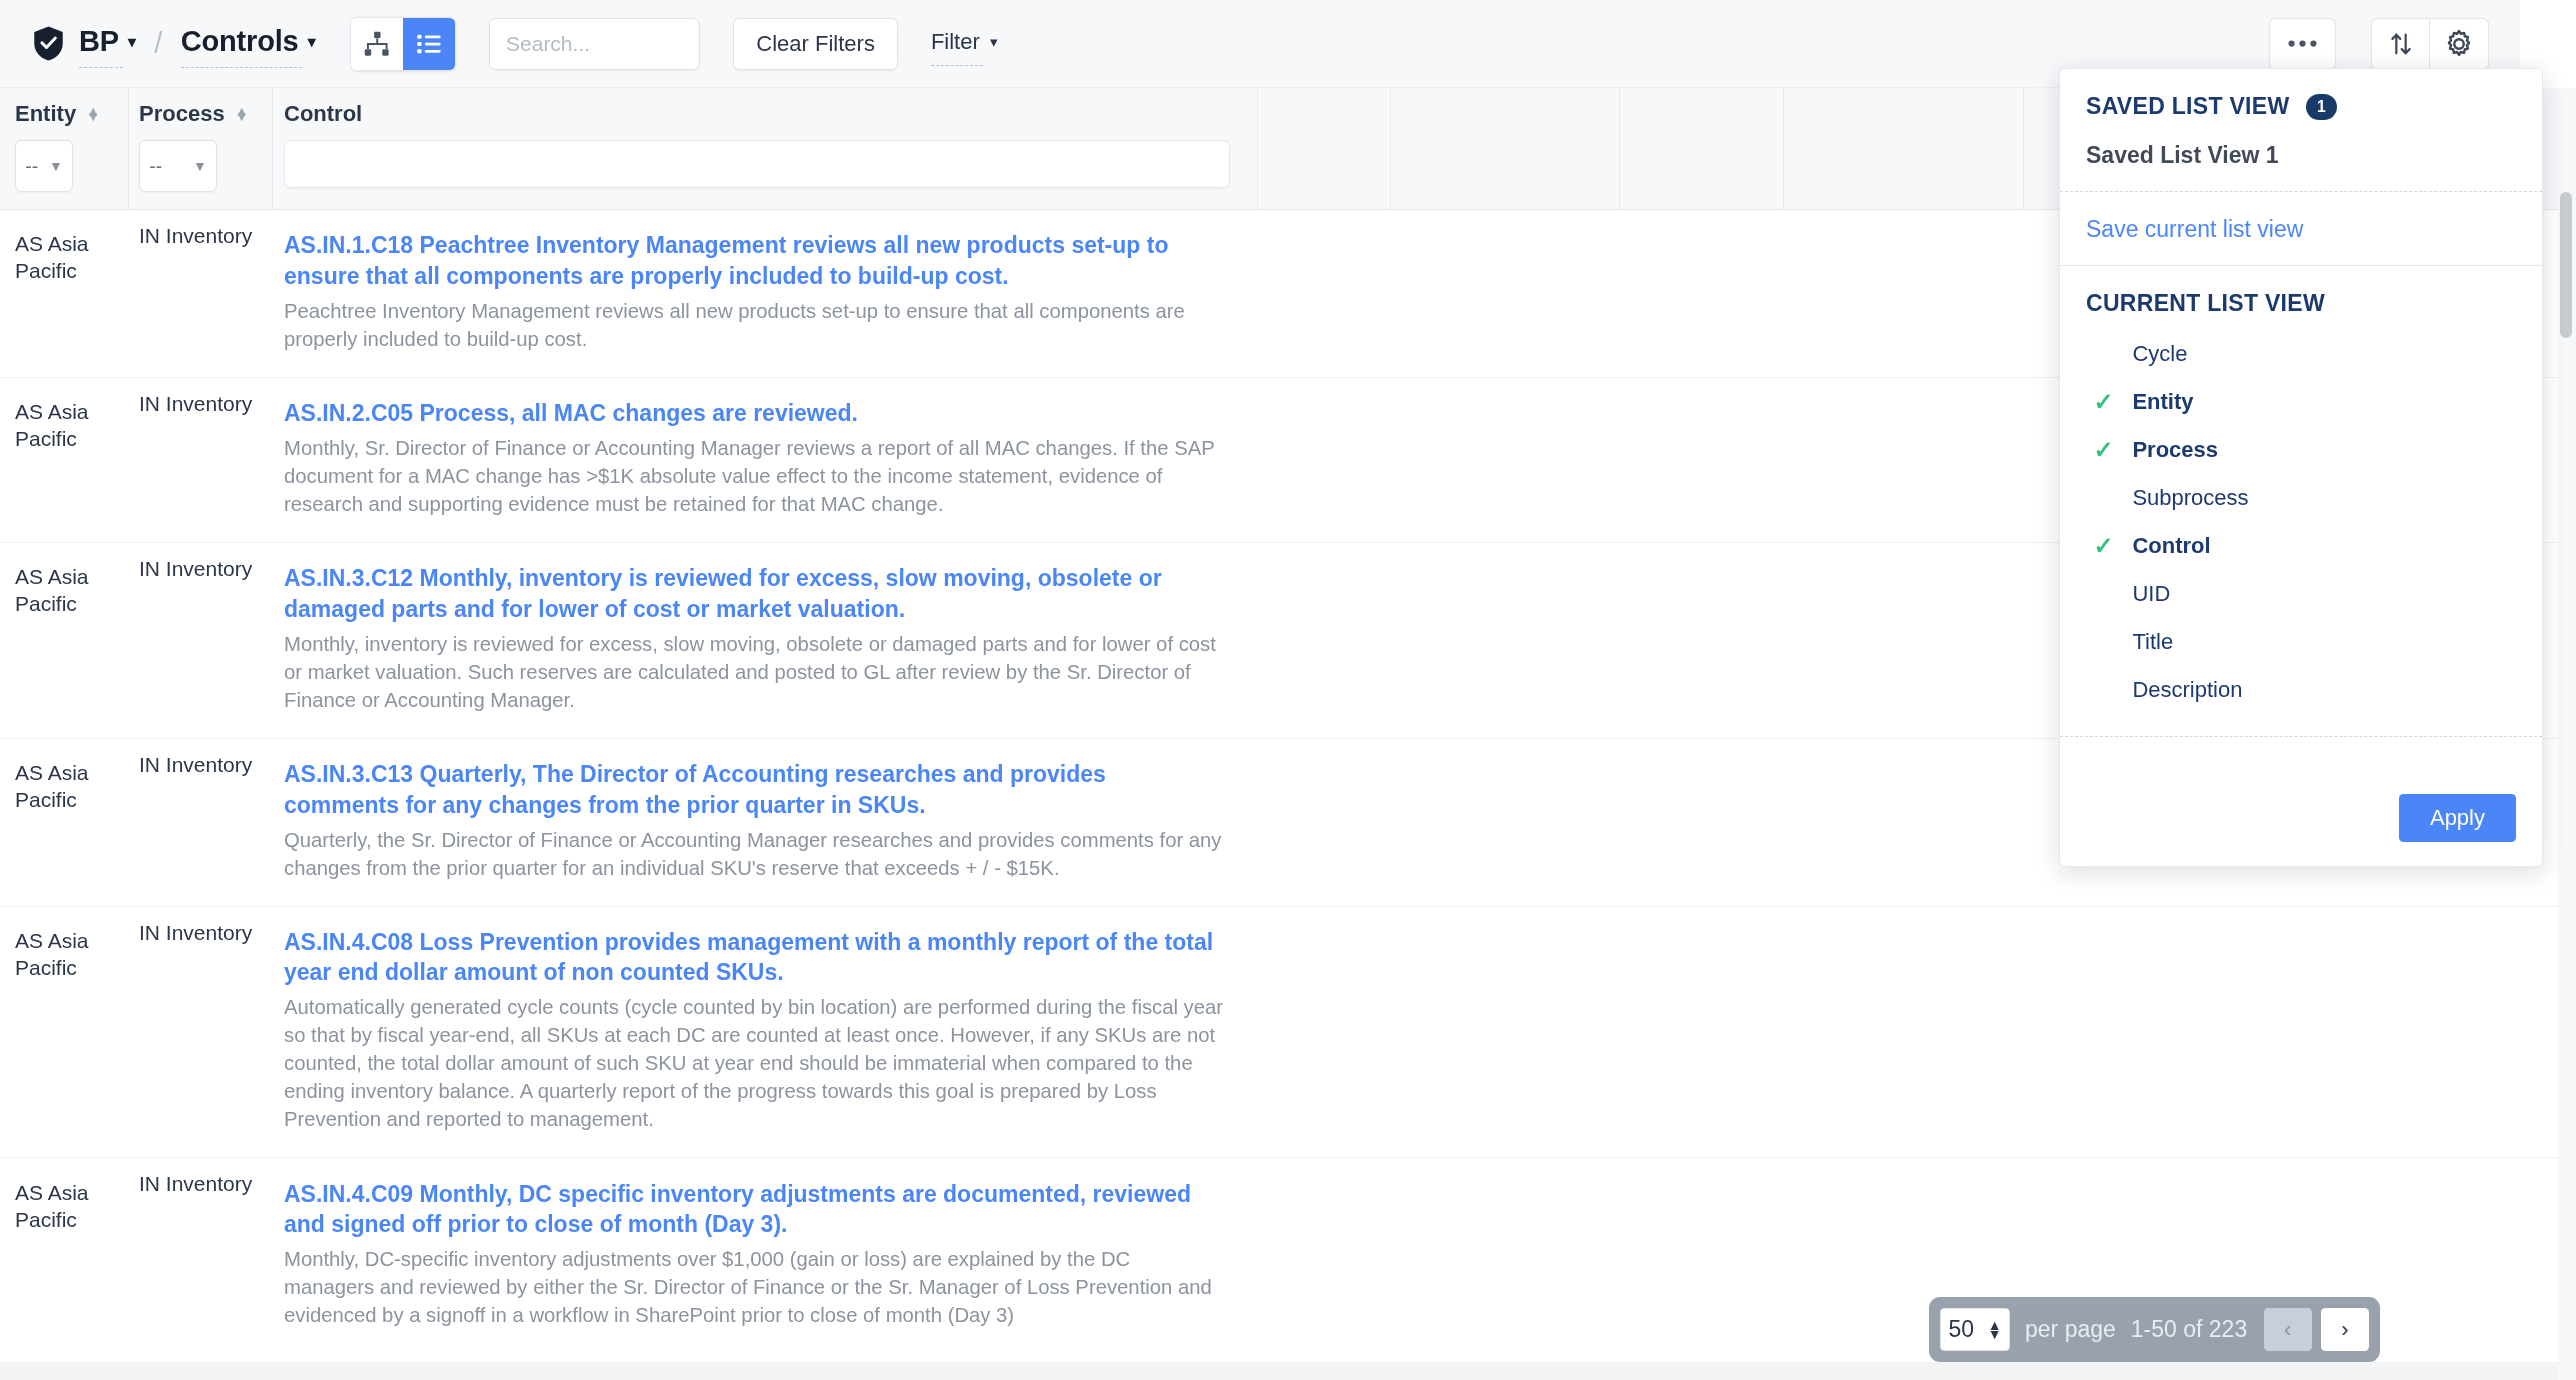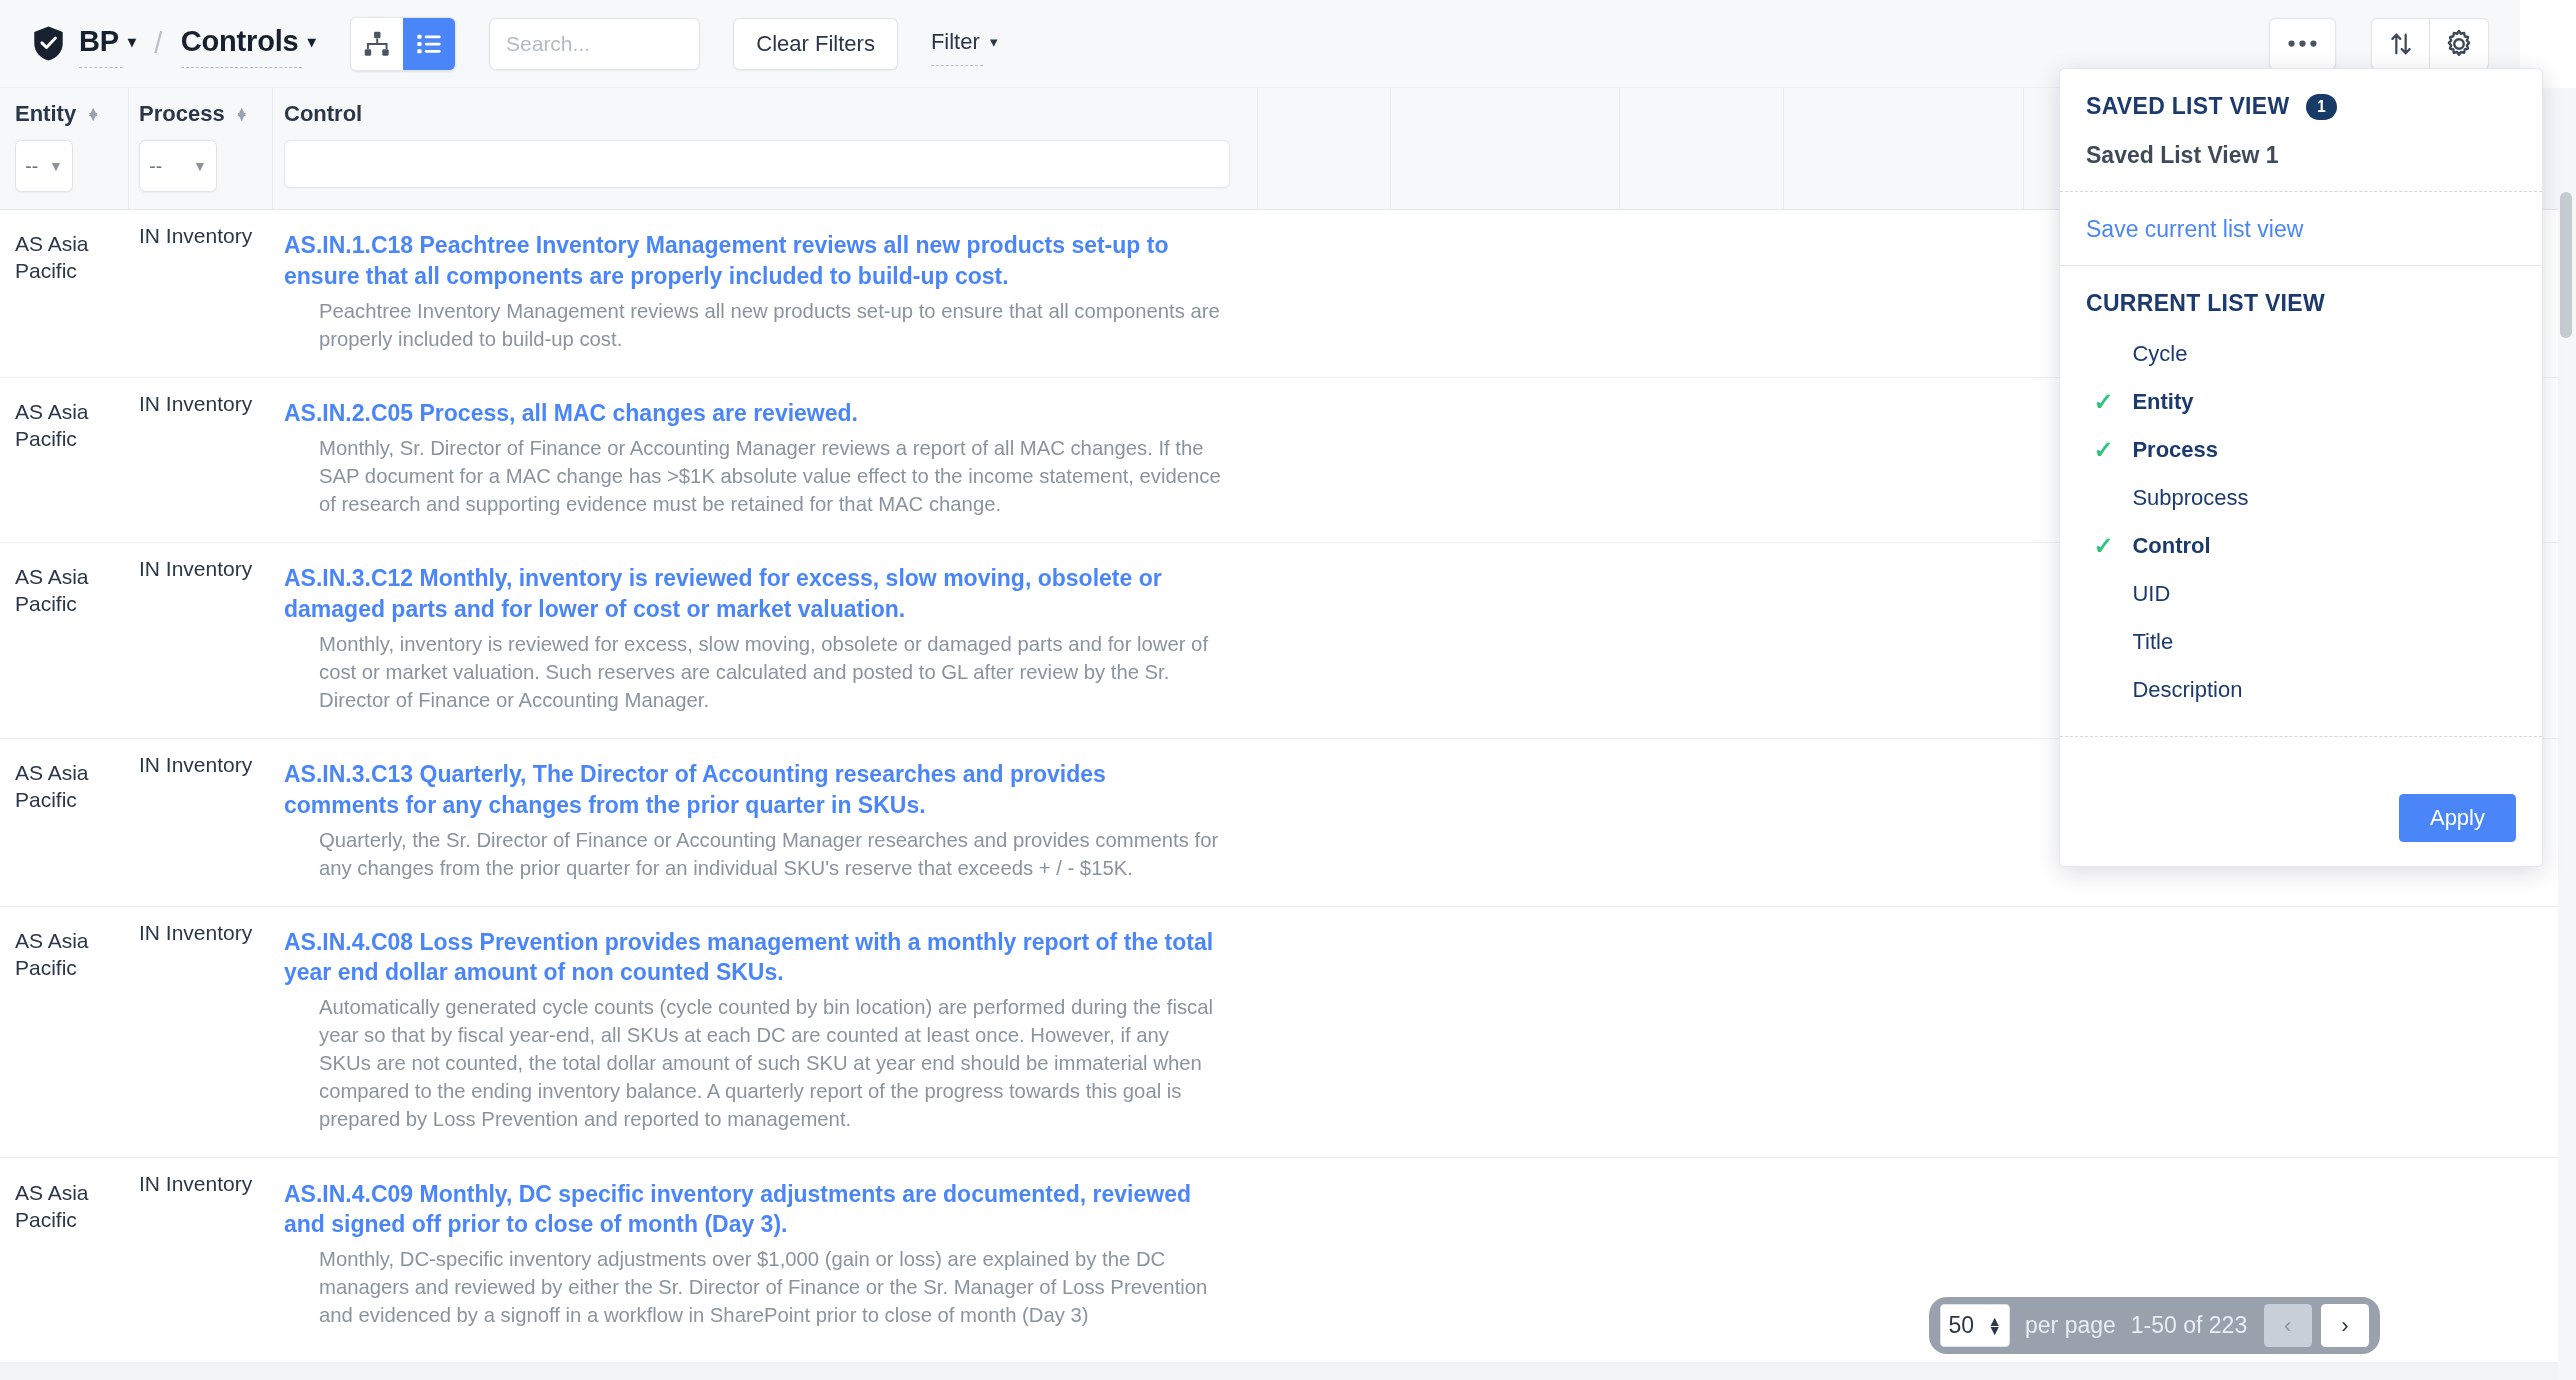--- a/index.html
+++ b/index.html
@@ -100,21 +100,21 @@
   }
   .sortcaret { position: absolute; left: 1212px; top: 52px; font-size: 15.7px; color: #4a5464; }
 
   
   .tbody { position: absolute; left: 0; top: 210px; width: 2576px; height: 1121px; overflow: hidden; background: #fff; }
   .row { position: relative; border-bottom: 0.9px solid #eceef1; padding: 20.3px 0 24px 0; min-height: 74px; }
   .cell-entity { position: absolute; left: 15px; top: 20.3px; width: 100px; font-size: 21px; color: #2b3648; line-height: 27px; }
   .cell-process { position: absolute; left: 139px; top: 12px; width: 120px; font-size: 21px; color: #2b3648; line-height: 27px; }
   .cell-control { margin-left: 284px; width: 942px; }
   .ctl-title { font-size: 23px; font-weight: 700; color: #4a86f7; line-height: 30.5px; cursor: pointer; }
-  .ctl-desc { font-size: 20.3px; color: #8b939e; line-height: 28px; margin-top: 5.5px; margin-left: 35px; }
+  .ctl-desc { font-size: 20.3px; color: #8b939e; line-height: 28px; margin-top: 5.5px; }
 
   
   .panel {
     position: absolute; left: 2059px; top: 68px; width: 484px; background: #fff;
     border: 0.9px solid #e4e7ec; border-radius: 5.5px;
     box-shadow: 0 5.5px 24px rgba(16,24,40,.14); z-index: 40;
   }
   .panel-sec { padding: 24px 26px 22px 26px; }
   .panel-h {
     display: flex; align-items: center; font-size: 23px; font-weight: 700;
@@ -145,22 +145,22 @@
   .apply-row { padding: 20.3px 26px 24px 26px; display: flex; justify-content: flex-end; }
   .apply-btn {
     background: #4a86f7; color: #fff; border: none; border-radius: 4.6px;
     font-size: 22px; padding: 11px 31px; cursor: pointer;
     font-family: "Liberation Sans", sans-serif;
     margin-top: 37px;
   }
 
   
   .pager {
-    position: absolute; left: 1929px; top: 1297px; height: 57px;
-    background: rgba(90,103,122,.62); border-radius: 18px;
+    position: absolute; left: 1929px; top: 1297px; height: 65px;
+    background: rgba(90,103,122,.62); border-radius: 11px;
     display: flex; align-items: center; padding: 0 11px; z-index: 50;
   }
   .pagesel {
     width: 70px; height: 43px; background: #fff; border: 0.9px solid #dfe3e8;
     border-radius: 4.6px; display: flex; align-items: center; justify-content: space-between;
     padding: 0 7.4px; font-size: 23px; color: #2b3648;
   }
   .spin { display: flex; flex-direction: column; line-height: 8.3px; font-size: 14px; color: #2b3648; }
   .pg-text { font-size: 23px; color: #e9edf3; margin-left: 15px; }
   .pg-arrow {

